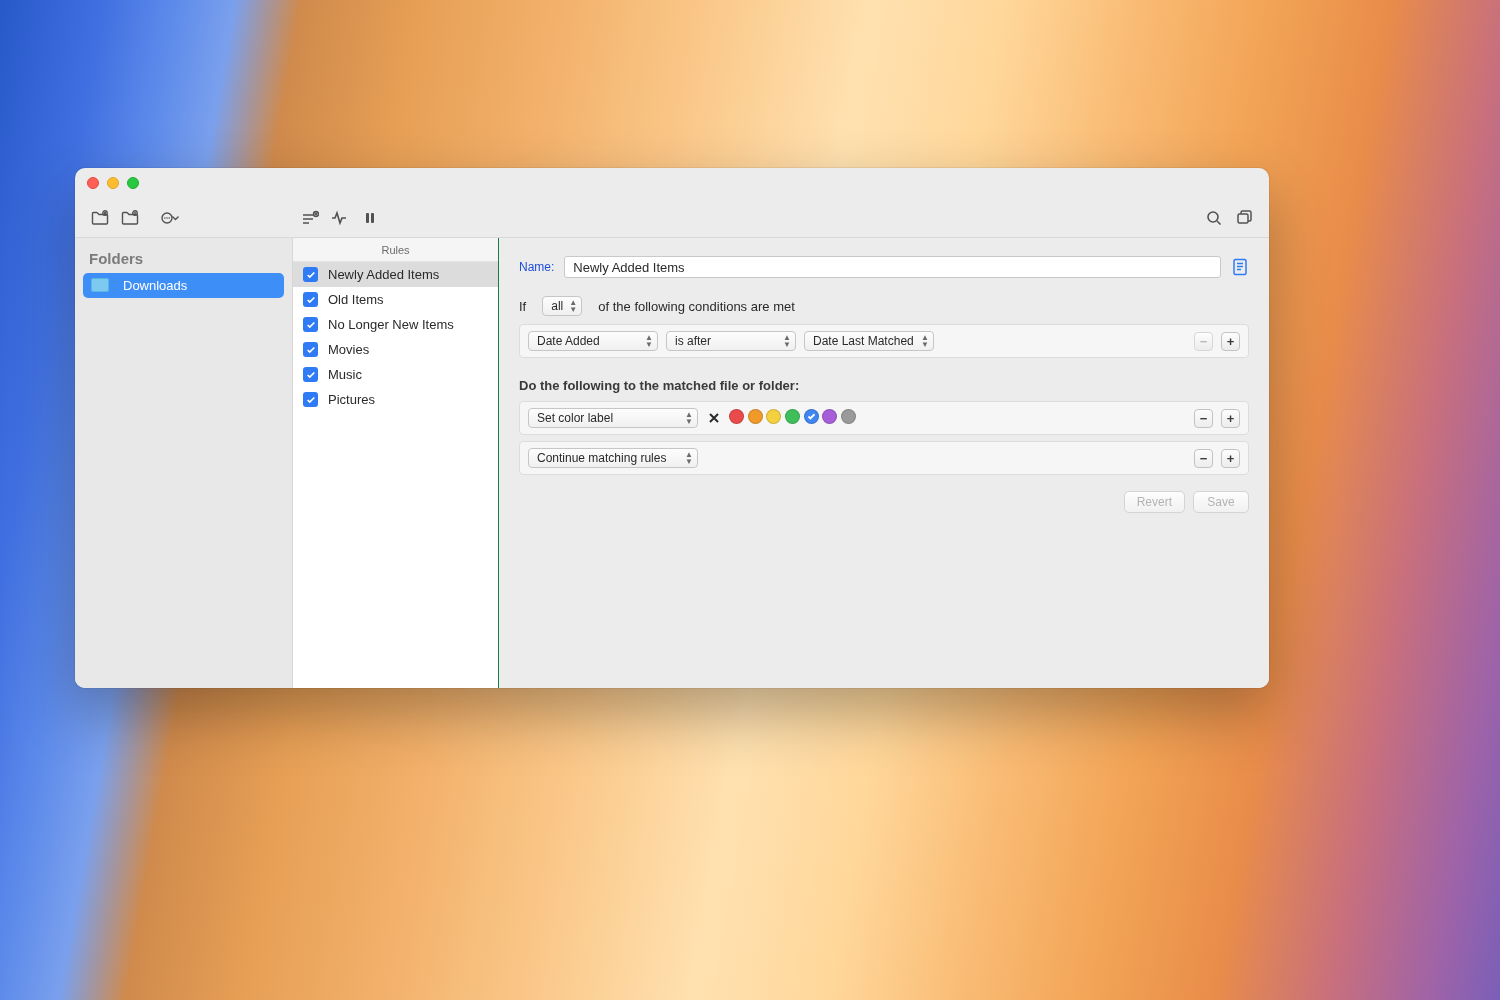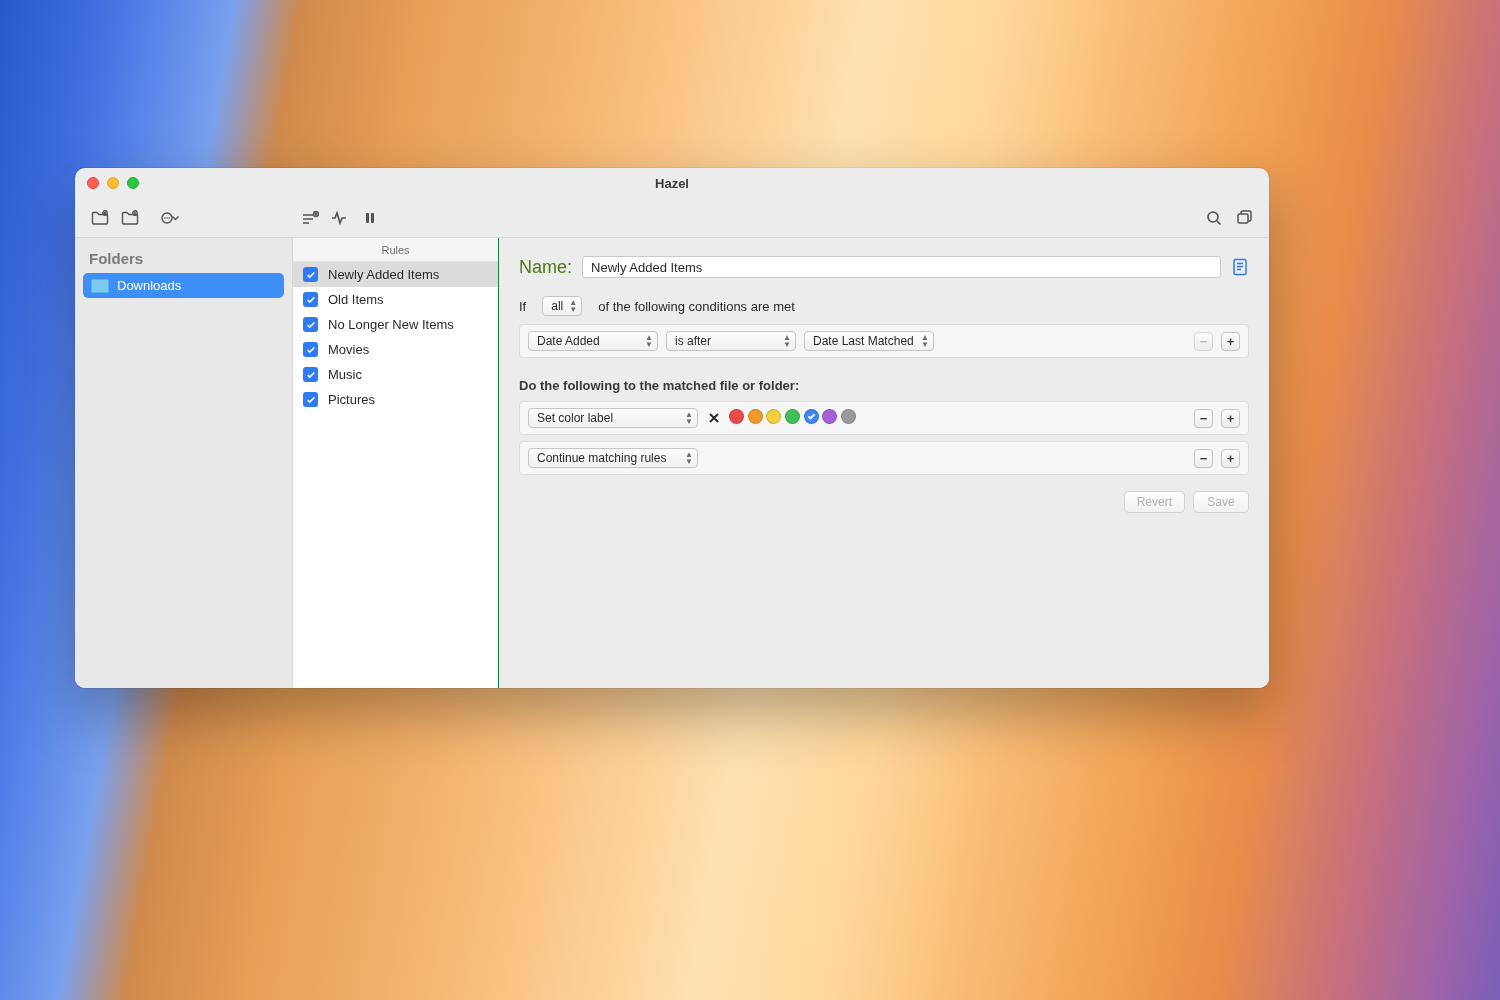--- a/index.html
+++ b/index.html
@@ -63,22 +63,22 @@
   background: #e8e8e8;
   border-right: 1px solid #d7d7d7;
   padding-top: 6px;
 }
 .sidebar .section-label {
   font-size: 15px; font-weight: 600;
   color: #7b7b7b;
   padding: 6px 14px 4px;
 }
 .folder-item {
-  display: flex; align-items: center;
-  gap: 8px;
+  display: flex; align-items: flex-start;
+  gap: 14px;
   margin: 2px 8px;
   padding: 5px 8px;
   border-radius: 5px;
   color: #1b1b1b;
   font-size: 13px; font-weight: 500;
 }
 .folder-item.selected { background: #3e8ef7; color: #fff; }
 .folder-icon {
   width: 18px; height: 14px;
   background: #7ccaf0;
@@ -114,21 +114,21 @@
   flex-shrink: 0;
 }
 .chk svg { width: 10px; height: 10px; }
 .detail {
   flex: 1;
   background: #ececec;
   padding: 18px 20px;
   display: flex; flex-direction: column;
 }
 .name-row { display: flex; align-items: center; gap: 10px; }
-.name-row .lbl { font-size: 18px; color: #4d7c0f; }
+.name-row .lbl { font-size: 12px; color: #1d4ed8; }
 .name-input {
   flex: 1; height: 22px;
   border: 1px solid #c9c9c9;
   border-radius: 3px;
   background: #fff;
   padding: 0 8px;
   font-size: 13px;
   color: #2a2a2a;
 }
 .notes-icon { width: 18px; height: 22px; display: flex; align-items: center; justify-content: center; color: #2f7bf6; }
@@ -197,21 +197,20 @@
 <body>
 
 <div class="window">
 
   <div class="titlebar">
     <div class="traffic">
       <span class="tl-close"></span>
       <span class="tl-min"></span>
       <span class="tl-zoom"></span>
     </div>
-    <div class="title">Hazel</div>
   </div>
 
   <div class="toolbar">
     <div class="tbtn">
       <svg width="18" height="16" viewBox="0 0 18 16" fill="none" stroke="currentColor" stroke-width="1.4">
           <path d="M1.5 4.5V13a1 1 0 001 1h13a1 1 0 001-1V5.5a1 1 0 00-1-1H8L6.3 2.8a1 1 0 00-.7-.3H2.5a1 1 0 00-1 1z"></path>
           <circle cx="14" cy="3" r="2.2"></circle>
           <path d="M14 2v2M13 3h2"></path>
         </svg>
     </div>

